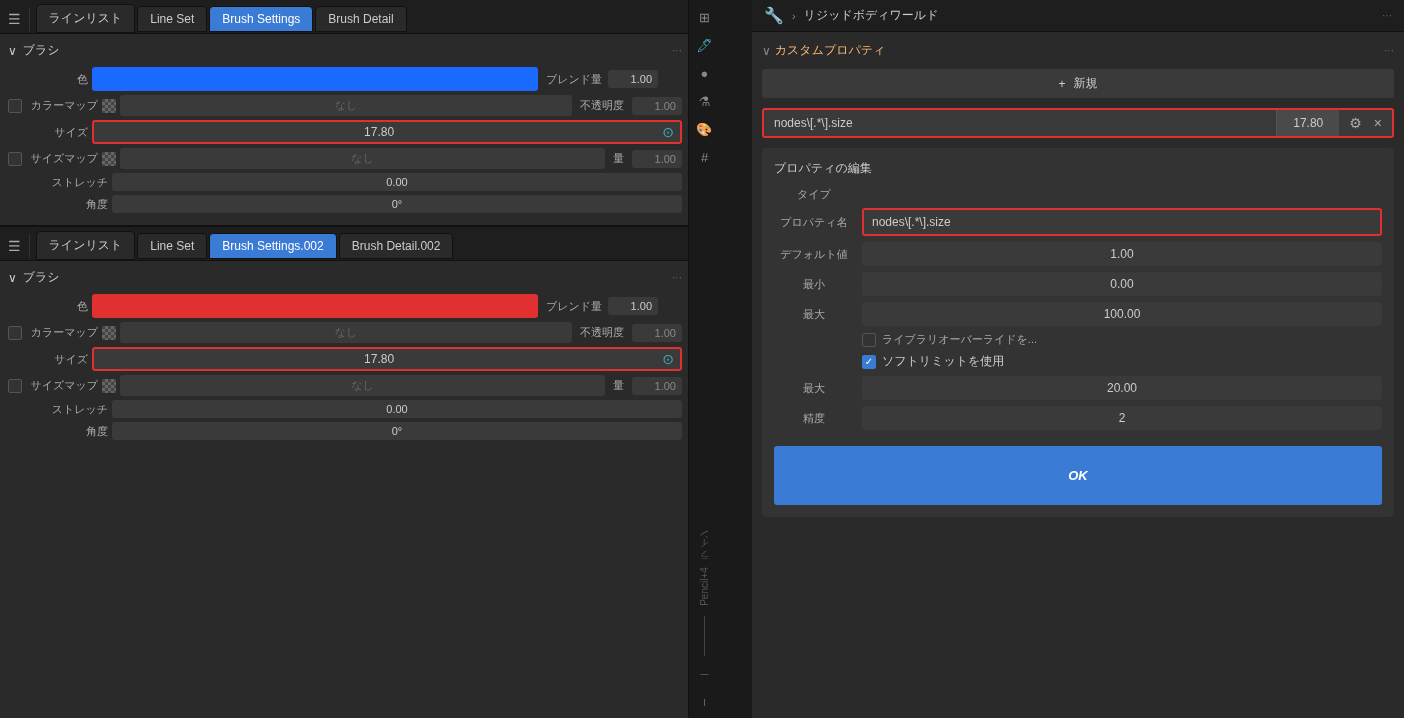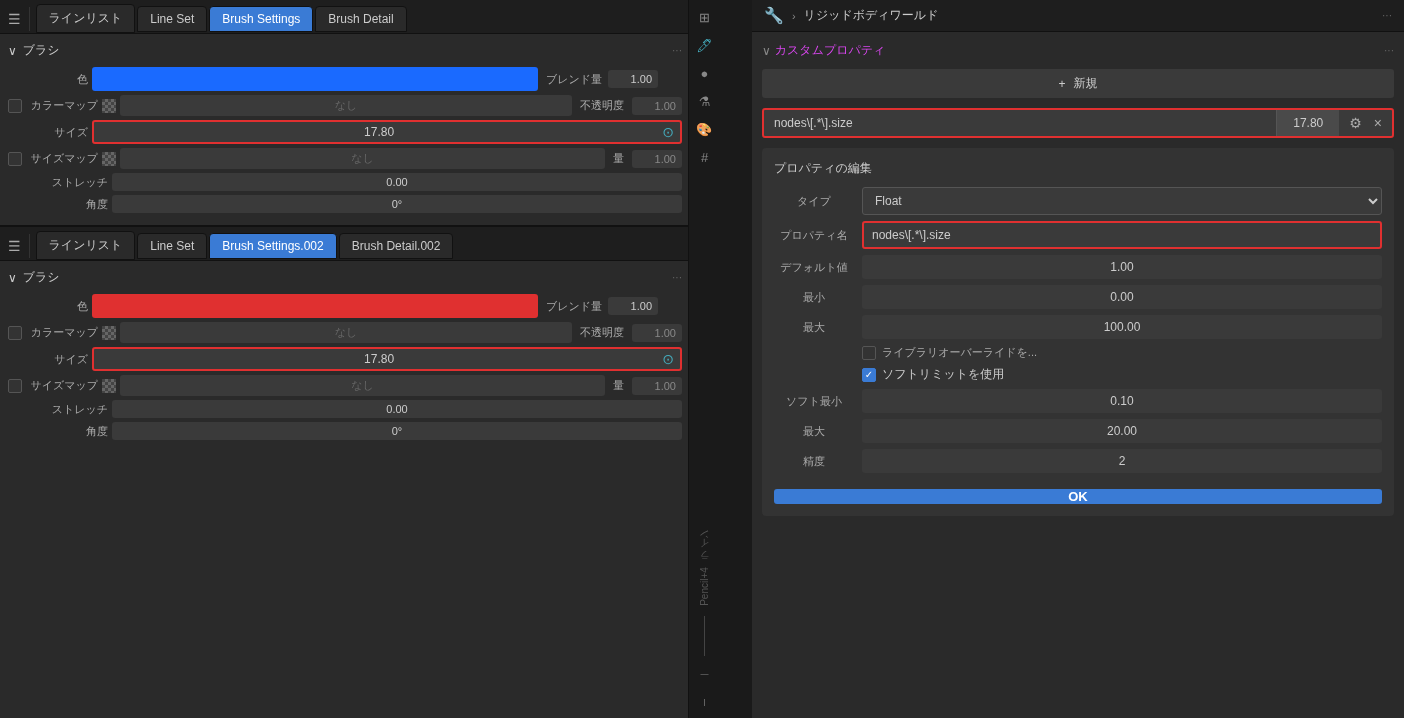--- a/index.html
+++ b/index.html
@@ -352,28 +352,29 @@
       align-items: center;
       justify-content: center;
       color: white;
       font-size: 10px;
     }
 
     .ok-button {
       background: #3a7bd5;
       border: none;
       color: #fff;
-      padding: 0 0;
+      padding: 22px 0;
       width: 100%;
       text-align: center;
       border-radius: 3px;
       cursor: pointer;
       margin-top: 10px;
       font-size: 13px;
       font-weight: bold;
+      font-style: italic;
     }
 
     
     .checker-icon {
       width: 14px;
       height: 14px;
       background-image: linear-gradient(45deg, #666 25%, transparent 25%),
                         linear-gradient(-45deg, #666 25%, transparent 25%),
                         linear-gradient(45deg, transparent 75%, #666 75%),
                         linear-gradient(-45deg, transparent 75%, #666 75%);
@@ -556,21 +557,21 @@
     <span style="color:#aaa; font-size:16px;">🔧</span>
     <span style="color:#888; font-size:11px;">›</span>
     <span style="font-size:12px; color:#ccc;">リジッドボディワールド</span>
     <span style="margin-left:auto; color:#666; font-size:10px;">···</span>
   </div>
 
   <div class="right-panel-content">
 
     <div class="custom-prop-header">
       <span style="color:#888;">∨</span>
-      <span style="font-size:12px; color:#d946ef;text-align:center;">カスタムプロパティ</span>
+      <span style="font-size:12px; color:#fdba74;text-align:center;">カスタムプロパティ</span>
       <span class="custom-prop-dots">···</span>
     </div>
 
     <button class="new-button">
       <span>+</span>
       <span>新規</span>
     </button>
 
     <div class="prop-key-row">
       <span class="prop-key">nodes\[.*\].size</span>
@@ -579,26 +580,20 @@
         <span class="prop-icon-btn">⚙</span>
         <span class="prop-icon-btn">×</span>
       </div>
     </div>
 
     <div class="prop-edit-section">
       <div class="prop-edit-title">プロパティの編集</div>
 
       <div class="prop-edit-row">
         <div class="prop-edit-label">タイプ</div>
-        <select class="prop-type-select">
-          <option>Float</option>
-          <option>Integer</option>
-          <option>Boolean</option>
-          <option>String</option>
-        </select>
       </div>
 
       <div class="prop-edit-row">
         <div class="prop-edit-label">プロパティ名</div>
         <input class="prop-edit-input highlighted" type="text" value="nodes\[.*\].size" style="">
       </div>
 
       <div class="prop-edit-row">
         <div class="prop-edit-label">デフォルト値</div>
         <div class="prop-edit-value">1.00</div>
@@ -623,24 +618,20 @@
       </div>
 
       <div class="prop-edit-row">
         <div class="prop-edit-label"></div>
         <div style="display:flex; align-items:center; gap:6px; flex:1;">
           <div class="soft-limit-checkbox">✓</div>
           <span style="font-size:12px; color:#ccc;">ソフトリミットを使用</span>
         </div>
       </div>
 
-      <div class="prop-edit-row">
-        <div class="prop-edit-label">ソフト最小</div>
-        <div class="prop-edit-value">0.10</div>
-      </div>
 
       <div class="prop-edit-row">
         <div class="prop-edit-label">最大</div>
         <div class="prop-edit-value">20.00</div>
       </div>
 
 
       <div class="prop-edit-row">
         <div class="prop-edit-label">精度</div>
         <div class="prop-edit-value">2</div>

